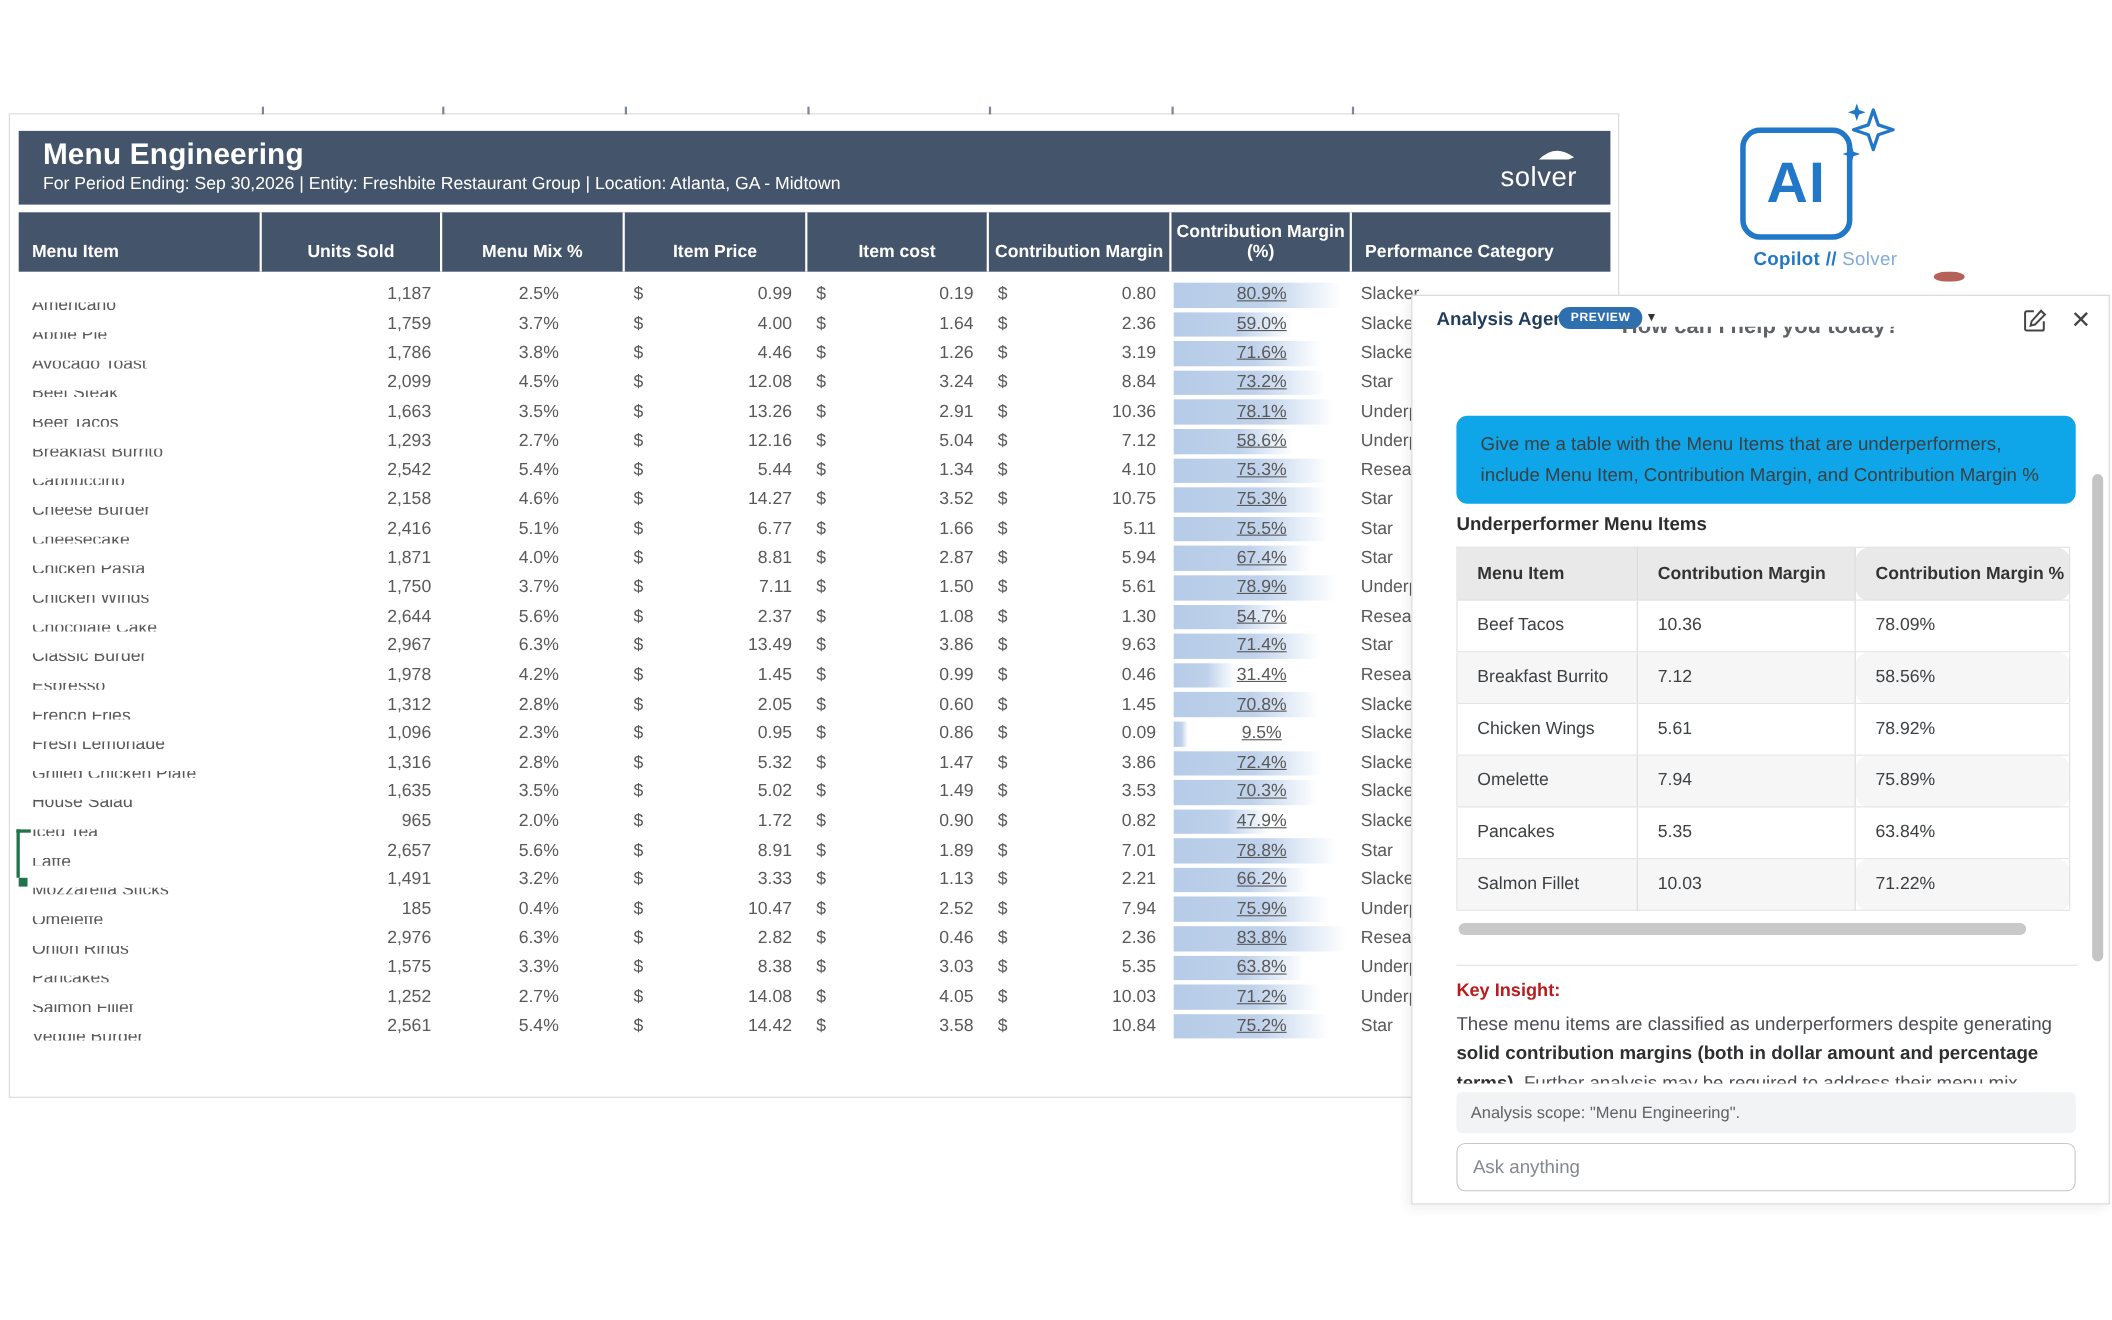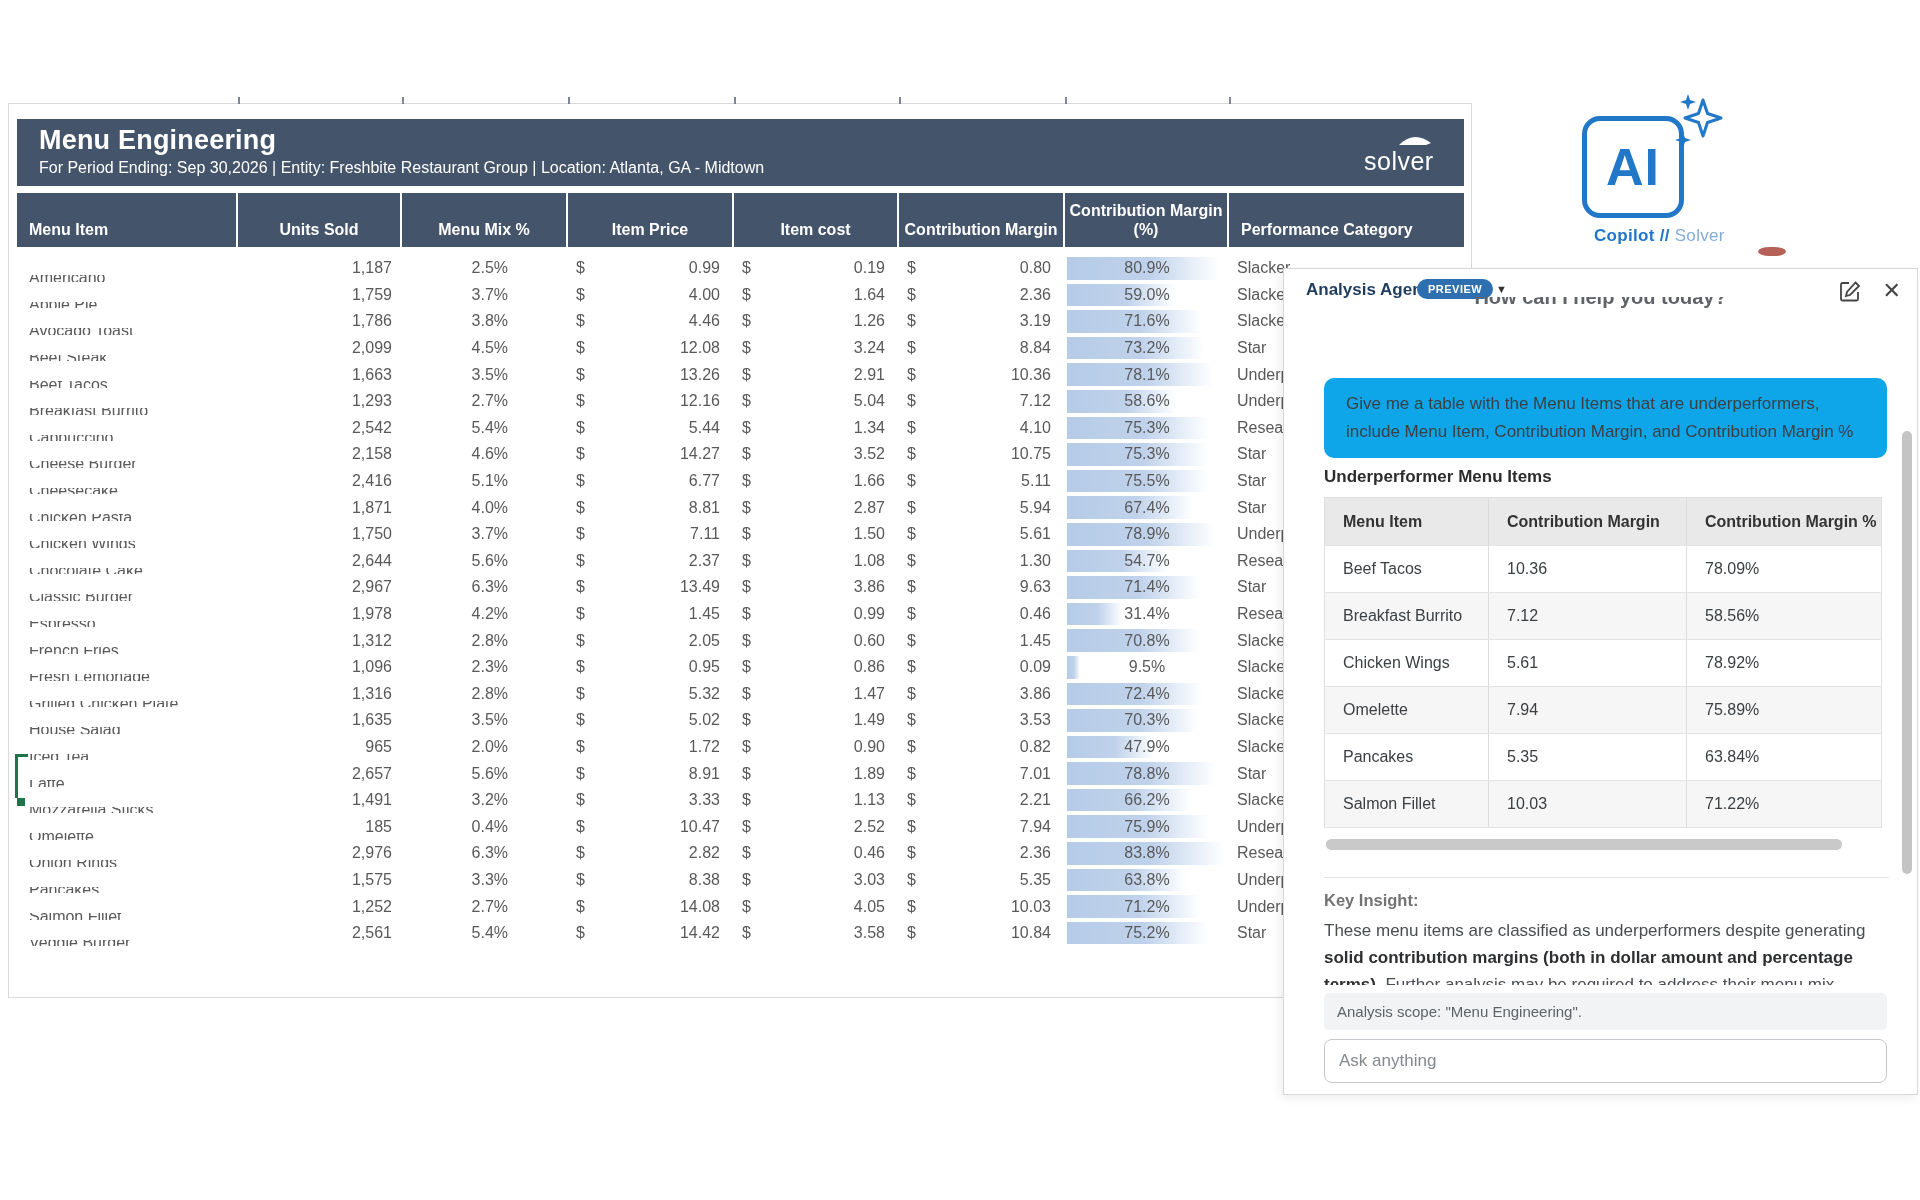--- a/index.html
+++ b/index.html
@@ -36,21 +36,21 @@
           display:grid; grid-template-columns:221px 164px 166px 166px 165px 166px 164px 235px;
           grid-auto-rows:26.6px; font-size:16px; color:#595959; }
   #rows > div { display:flex; align-items:center; white-space:nowrap; overflow:hidden; }
   .c-item  { padding-left:12px;margin-top:20px; }
   .c-num   { justify-content:flex-end; padding-right:10px;text-align:center; }
   .c-mix   { justify-content:flex-end; padding-right:60px; }
   .c-money { justify-content:space-between; padding-left:8px; padding-right:14px; }
   .c-pct   { position:relative; justify-content:center; }
   .c-pct .bar { position:absolute; left:2px; top:2px; bottom:2px; z-index:0;
     background:linear-gradient(to right,#b5cbe7 0%,#c0d2eb 55%,#e6eef8 82%,rgba(255,255,255,0) 100%); }
-  .c-pct span { position:relative; z-index:1; }
+  .c-pct span { position:relative; z-index:1;text-decoration:underline; }
   .c-cat   { padding-left:8px; }
 
   
   #sel-marker { left:6px; top:650px; width:13px; height:44px;
                 border-left:3px solid #21734a; border-top:3px solid #21734a; }
   #sel-handle { left:8px; top:694px; width:8px; height:8px; background:#21734a; }
 
   
   #ai-logo { left:1578px; top:106px; width:170px; height:145px; }
   #ai-square { position:absolute; left:4px; top:10px; width:102px; height:102px;
@@ -86,27 +86,27 @@
 
   #resp-title { position:absolute; left:40px; top:198px; font-size:17px; font-weight:bold; color:#2d2d2d; }
 
   #resp-table { position:absolute; left:40px; top:228px; width:558px; border:1px solid #e0e0e0;
                 border-collapse:collapse; font-size:16px; color:#3c4043; }
   #resp-table th, #resp-table td { border-right:1px solid #dcdcdc; border-bottom:1px solid #e4e4e4;
                 text-align:left; padding-left:18px; }
   #resp-table th { background:#e9e9ea; height:48px; font-weight:bold; color:#333; font-size:16px; }
   #resp-table td { height:47px; }
   #resp-table tr:nth-child(even) td { background:#f6f6f7; }
-  #resp-table th:last-child, #resp-table td:last-child { border-right:none; }
+  #resp-table th:last-child, #resp-table td:last-child { border-right:none;border-radius:12px; }
 
   #h-scrollbar { position:absolute; left:42px; top:570px; width:516px; height:11px;
                  background:#c9c9c9; border-radius:6px; }
   #resp-divider { position:absolute; left:40px; right:28px; top:608px; border-top:1px solid #e2e2e2; }
 
-  #insight-label { position:absolute; left:40px; top:622px; font-size:16.5px; font-weight:bold; color:#737373; }
+  #insight-label { position:absolute; left:40px; top:622px; font-size:16.5px; font-weight:bold; color:#b91c1c; }
   #insight-clip { position:absolute; left:40px; right:32px; top:648px; height:68px; overflow:hidden;
                   font-size:17px; line-height:27px; color:#4a4d51; }
   #insight-clip b { color:#2d2f31; }
 
   #scope-chip { position:absolute; left:40px; right:30px; top:724px; height:37px; background:#f1f3f4;
                 border-radius:5px; display:flex; align-items:center; padding-left:13px;
                 font-size:15px; color:#5f6368; }
   #ask-input { position:absolute; left:40px; right:30px; top:770px; height:44px; border:1px solid #c4c7cb;
                border-radius:8px; display:flex; align-items:center; padding-left:14px;
                font-size:17px; color:#84898e; background:#fff; }

